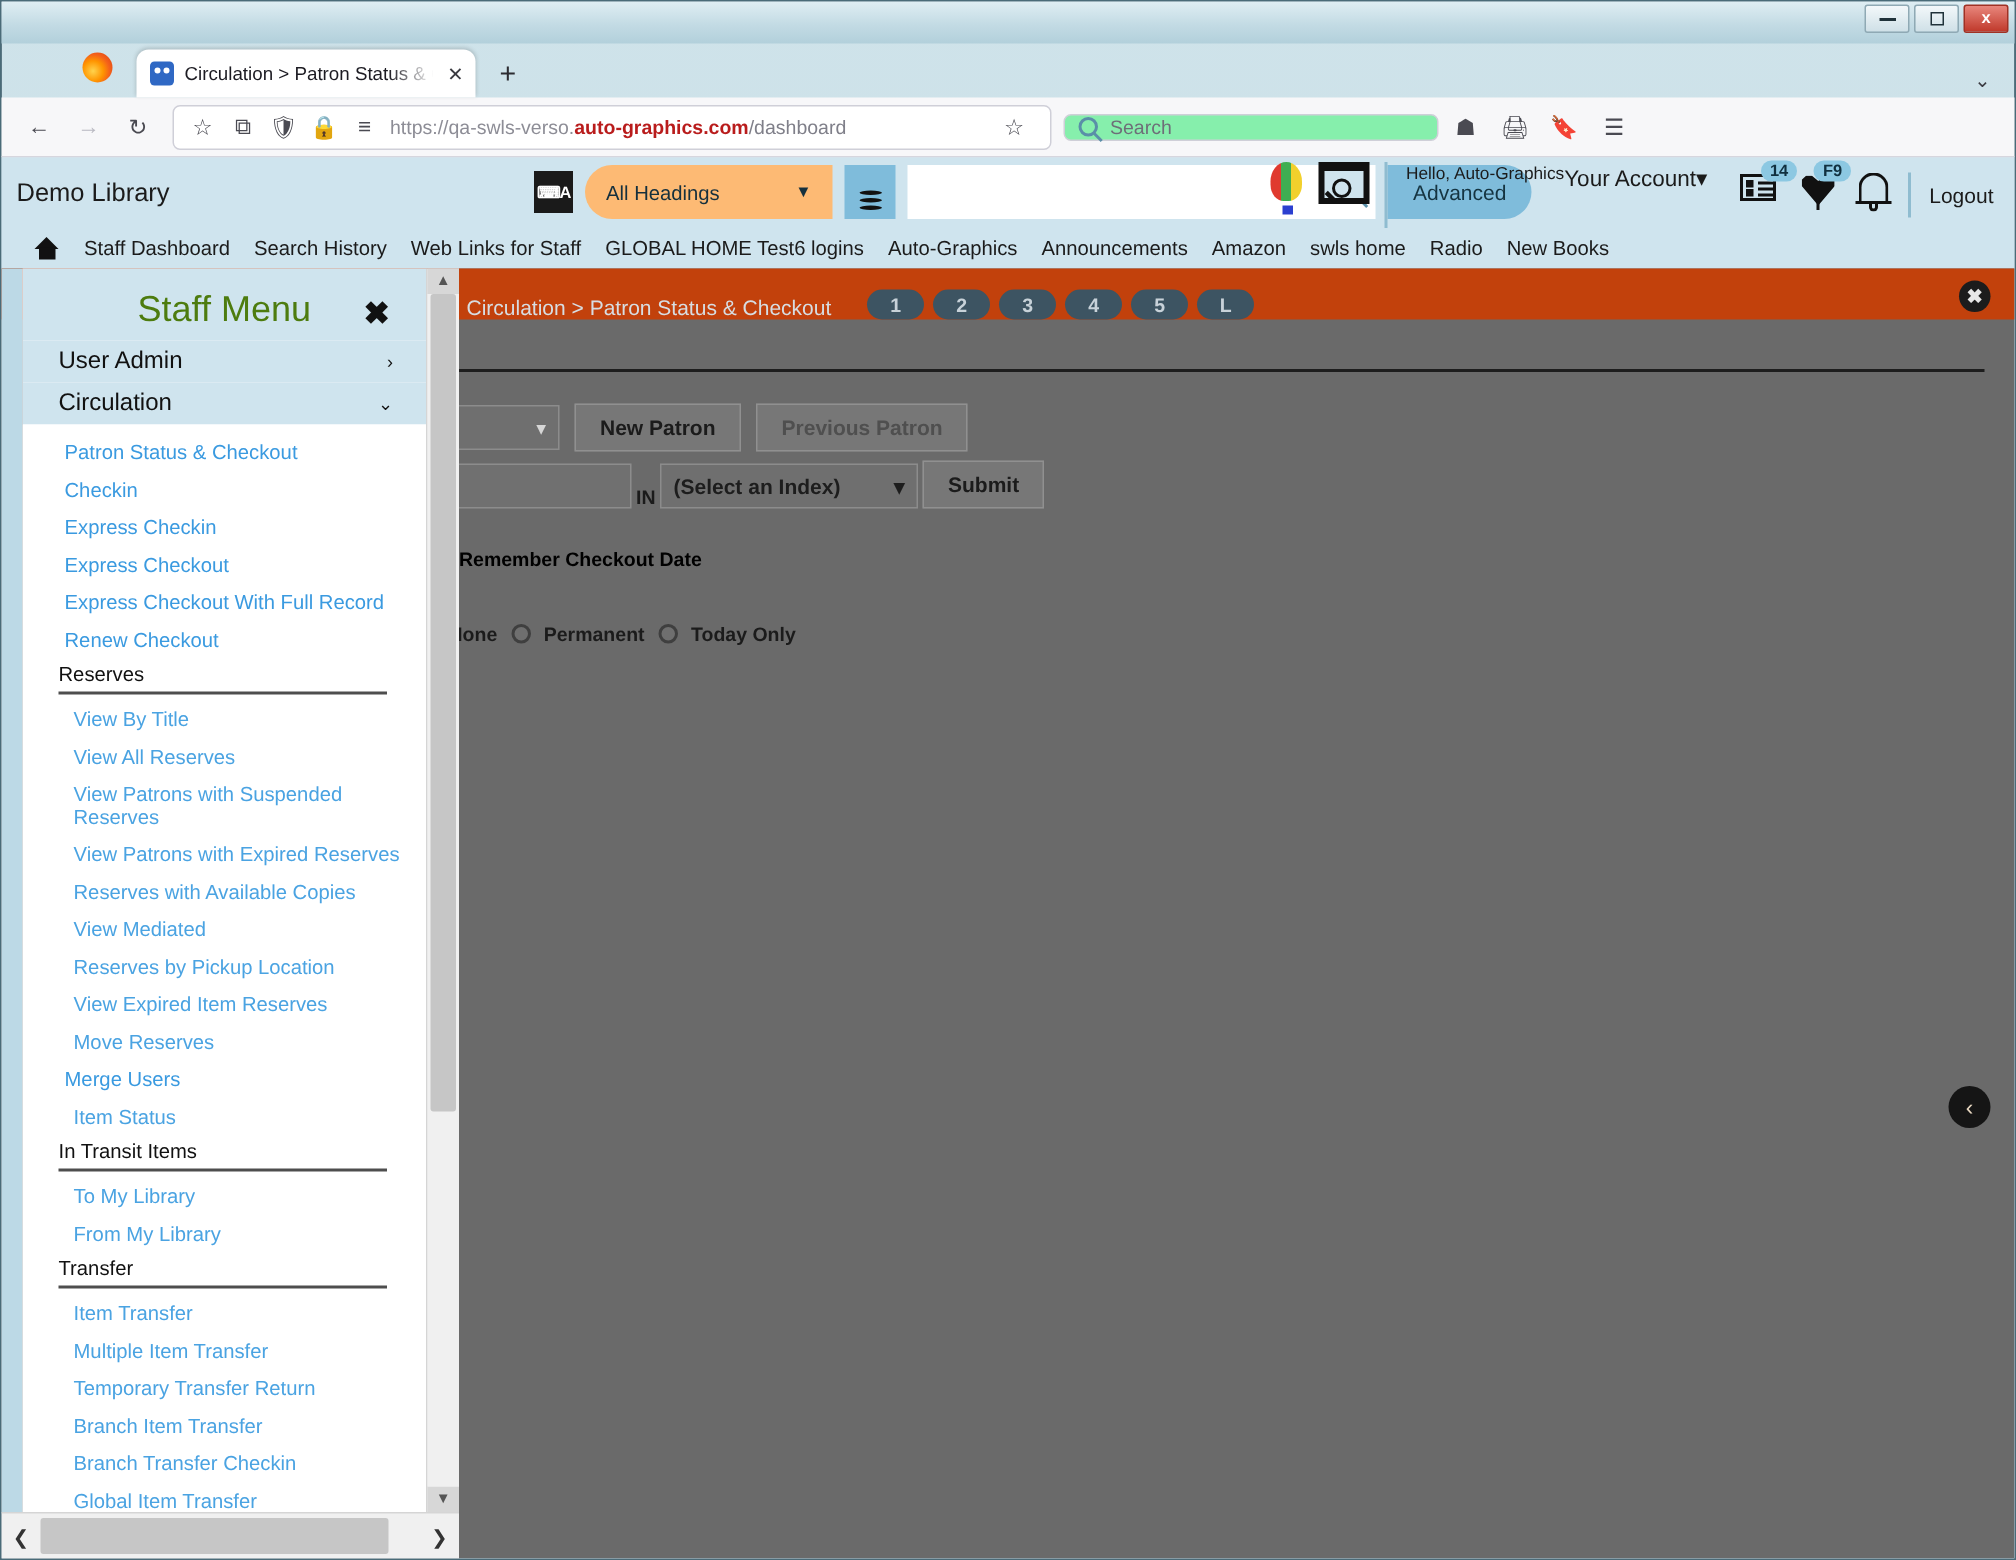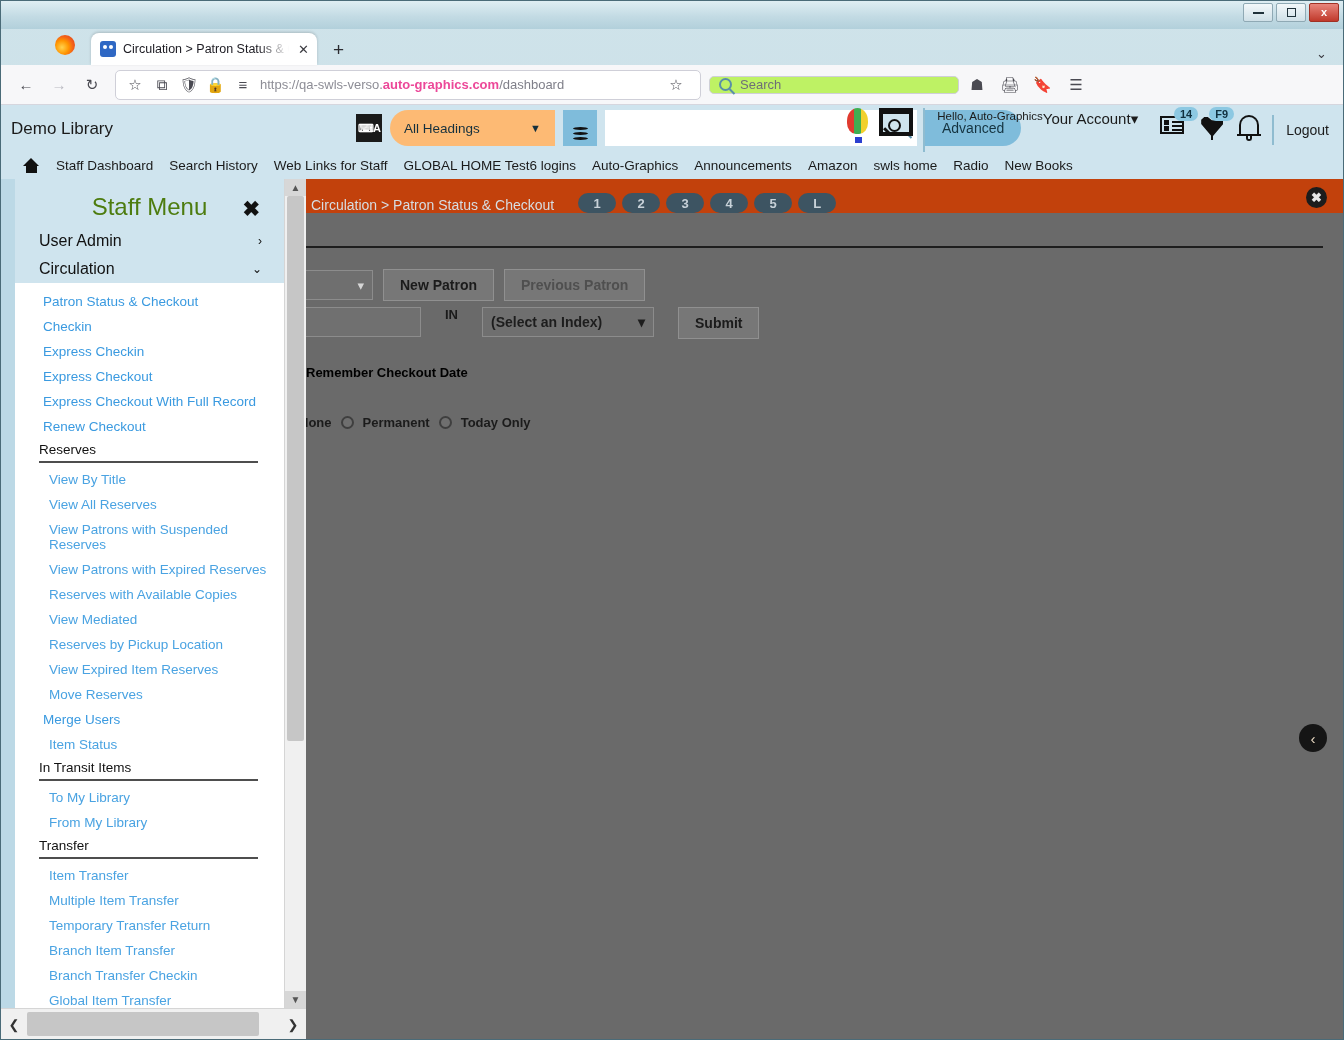--- a/index.html
+++ b/index.html
@@ -79,24 +79,24 @@
     width: 30px; height: 30px; display: flex; align-items: center; justify-content: center;
     color: #4a4a52; font-size: 15px; border-radius: 4px; flex: none;
   }
   .nav-ico.dim { color: #b9b9c2; }
   .urlbar {
     flex: 1; height: 30px; background: #fff; border: 1px solid #cfcfd8;
     border-radius: 5px; display: flex; align-items: center; gap: 7px;
     padding: 0 9px; margin: 0 5px; max-width: 586px;
   }
   .url-text { font-size: 13px; color: #8d8d96; white-space: nowrap; }
-  .url-text b { color: #ec4899; font-weight: 600; }
+  .url-text b { color: #b91c1c; font-weight: 600; }
   .url-text .path { color: #7f7f89; }
   .searchbar {
-    width: 250px; height: 18px; background: #bef264; border: 1px solid #cfcfd8;
+    width: 250px; height: 18px; background: #86efac; border: 1px solid #cfcfd8;
     border-radius: 5px; display: flex; align-items: center; gap: 8px; padding: 0 9px;
   }
   .search-ph { font-size: 13px; color: #6e6e78; }
 
   
   .app { flex: 1; position: relative; background: #cfe4ee; overflow: hidden; }
   .app-top {
     height: 47px; background: #cfe4ee; display: flex; align-items: center;
     padding-left: 10px; position: relative;
   }
@@ -181,21 +181,21 @@
     width: 38px; height: 20px; border-radius: 10px; background: #3d5462; color: #c8d2d9;
     font-size: 13px; font-weight: bold; display: flex; align-items: center; justify-content: center;
   }
   .close-round {
     position: absolute; right: 16px; top: 8px; width: 21px; height: 21px; border-radius: 50%;
     background: #1c1c1c; color: #e8e8e8; font-size: 13px; font-weight: bold;
     display: flex; align-items: center; justify-content: center; cursor: pointer;
   }
   .hrule { position: absolute; left: 300px; right: 20px; top: 67px; height: 2px; background: #1d1d1d; }
   .row1 { position: absolute; left: 300px; top: 90px; display: flex; align-items: center; gap: 10px; }
-  .row2 { position: absolute; left: 300px; top: 128px; display: flex; align-items: flex-start; gap: 24px; }
+  .row2 { position: absolute; left: 300px; top: 128px; display: flex; align-items: flex-end; gap: 3px; }
   .d-select {
     height: 30px; border: 1px solid #8c8c8c; background: #6f6f6f; color: #d6d6d6;
     display: flex; align-items: center; justify-content: flex-end; padding: 0 8px; font-size: 13px;
   }
   .d-btn {
     height: 32px; border: 1px solid #909090; background: #777; color: #1b1b1b;
     font-size: 14px; font-weight: bold; display: flex; align-items: center; justify-content: center; padding: 0 16px;
   }
   .d-btn.muted { color: #4f4f4f; }
   .d-input { height: 30px; width: 120px; border: 1px solid #8c8c8c; background: #707070; }

